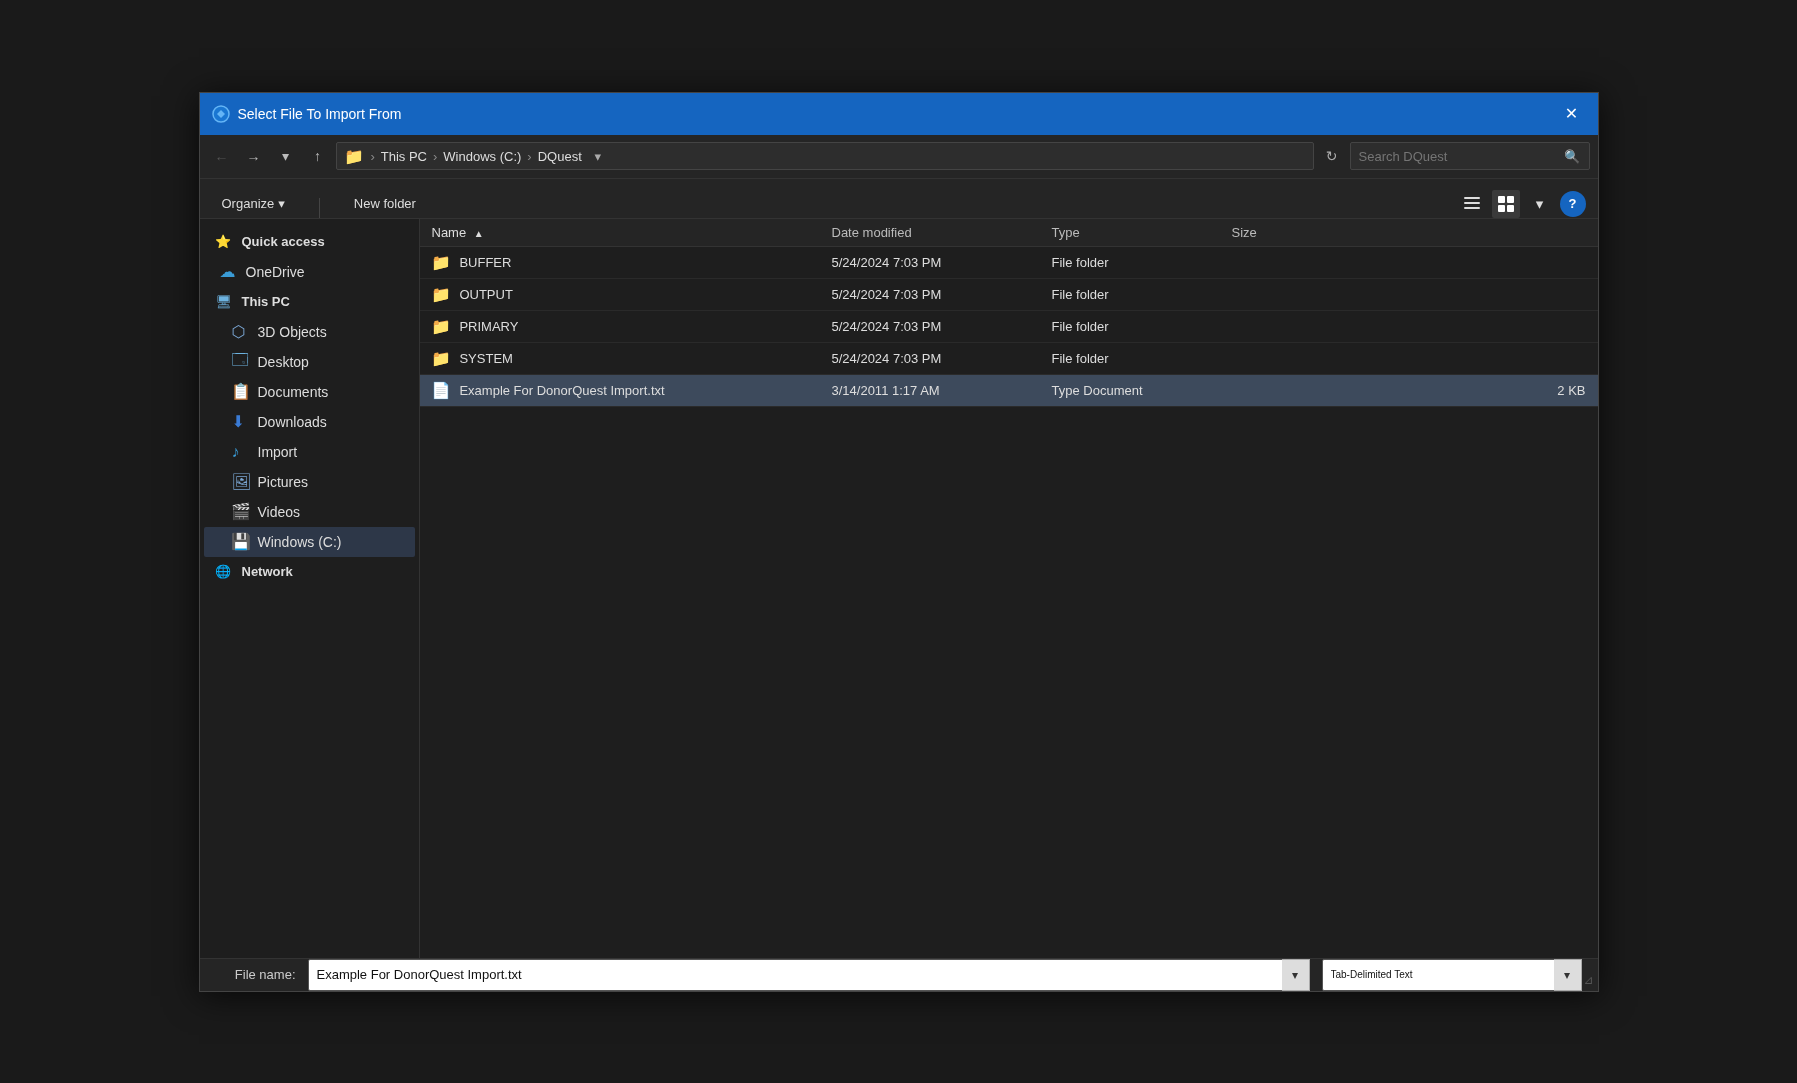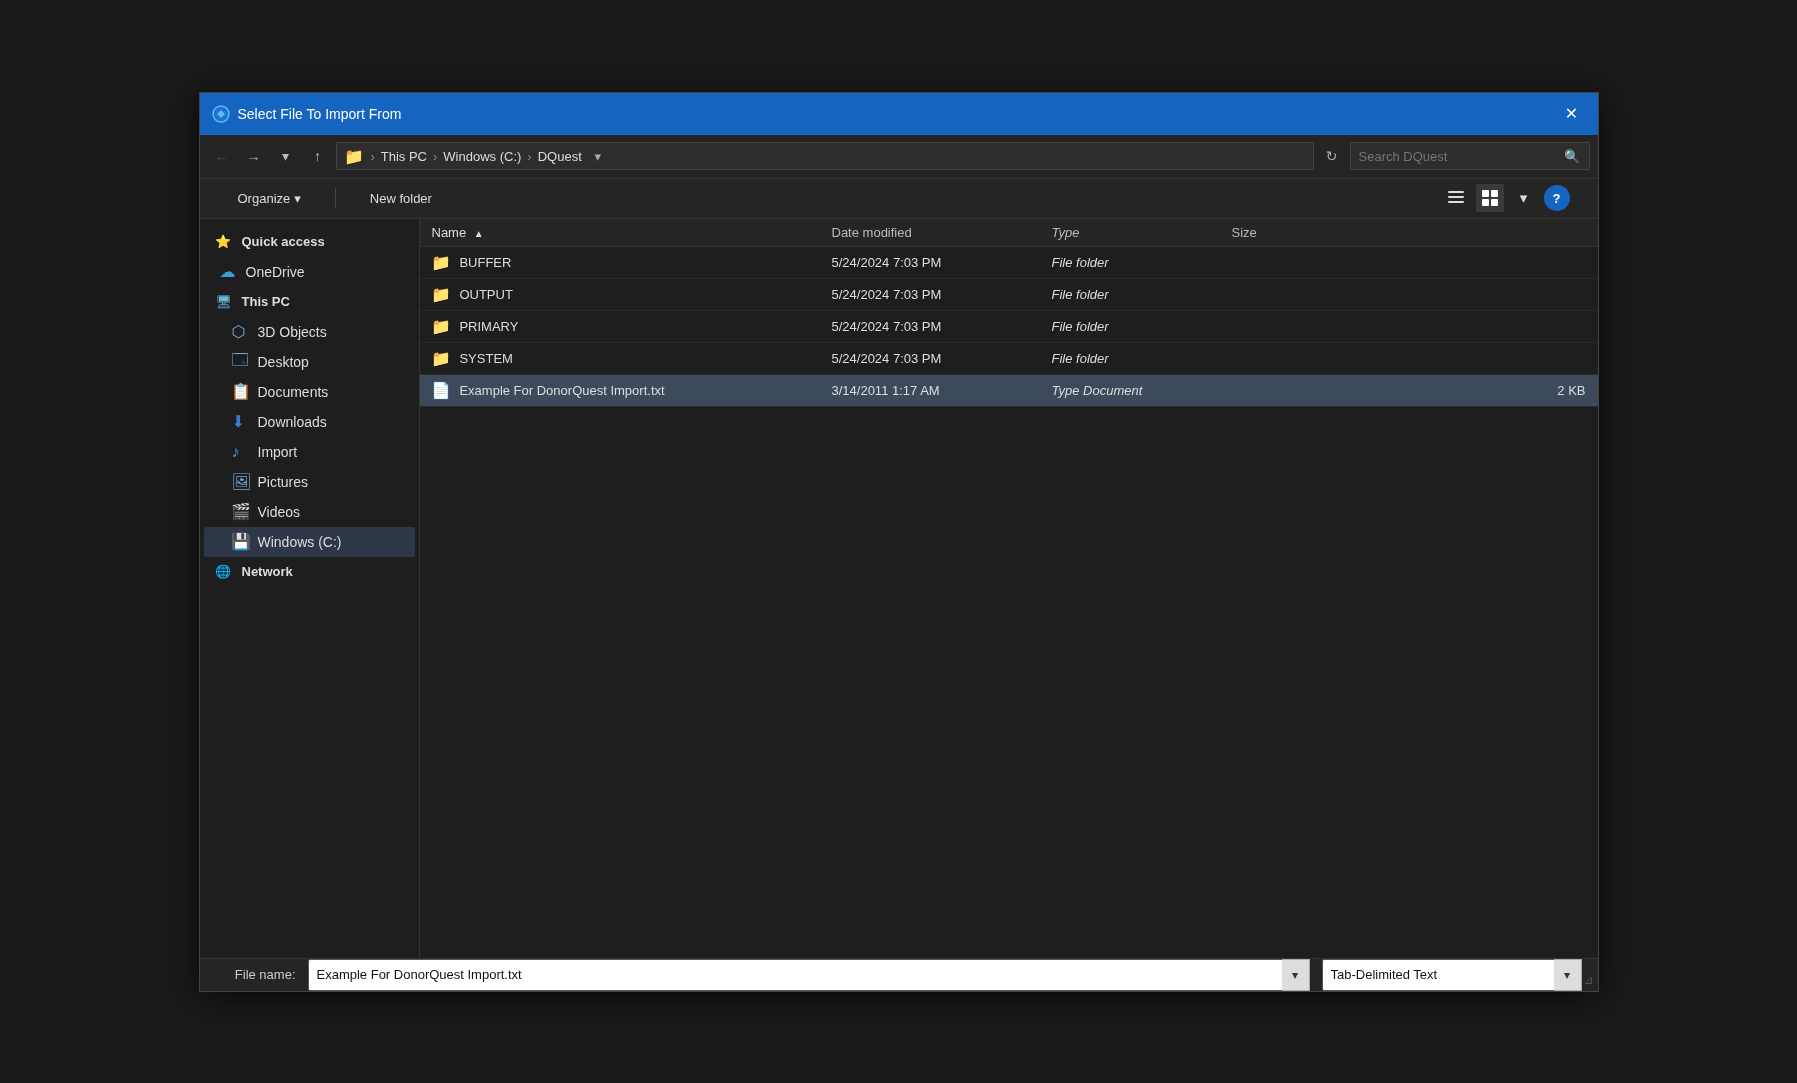--- a/index.html
+++ b/index.html
@@ -130,22 +130,22 @@
       color: #ccc;
       font-size: 13px;
       flex: 1;
     }
     .search-icon-btn { color: #aaa; font-size: 13px; }
     
     .toolbar {
       background: #252525;
       height: 40px;
       display: flex;
-      align-items: center;
-      padding: 0 28px;
+      align-items: flex-end;
+      padding: 0 12px;
       gap: 20px;
       border-bottom: 1px solid #333;
       flex-shrink: 0;
     }
     .toolbar-btn {
       height: 28px;
       padding: 0 10px;
       background: transparent;
       border: none;
       color: #ddd;
@@ -266,21 +266,21 @@
       border-bottom: 1px solid #2a2a2a;
     }
     .file-name-cell {
       display: flex;
       align-items: center;
       gap: 8px;
     }
     .file-icon { font-size: 16px; }
     .col-name { width: 400px; }
     .col-date { width: 220px; }
-    .col-type { width: 180px; font-style: italic; }
+    .col-type { width: 180px; }
     .col-size { text-align: right; }
     .sort-caret { display: inline-block; margin-left: 4px; font-size: 10px; }
     
     .bottom-bar {
       background: #252525;
       border-top: 1px solid #333;
       padding: 0 16px;
       display: flex;
       flex-direction: column;
       gap: 12px;
@@ -331,21 +331,21 @@
     .filetype-wrapper {
       position: relative;
       width: 260px;
     }
     .filetype-wrapper select {
       width: 100%;
       height: 32px;
       background: #fff;
       border: 1px solid #555;
       color: #111;
-      font-size: 13px;
+      font-size: 10px;
       padding: 0 8px;
       border-radius: 2px;
       appearance: none;
     }
     .filetype-arrow {
       position: absolute;
       right: 0;
       top: 0;
       height: 32px;
       width: 28px;

